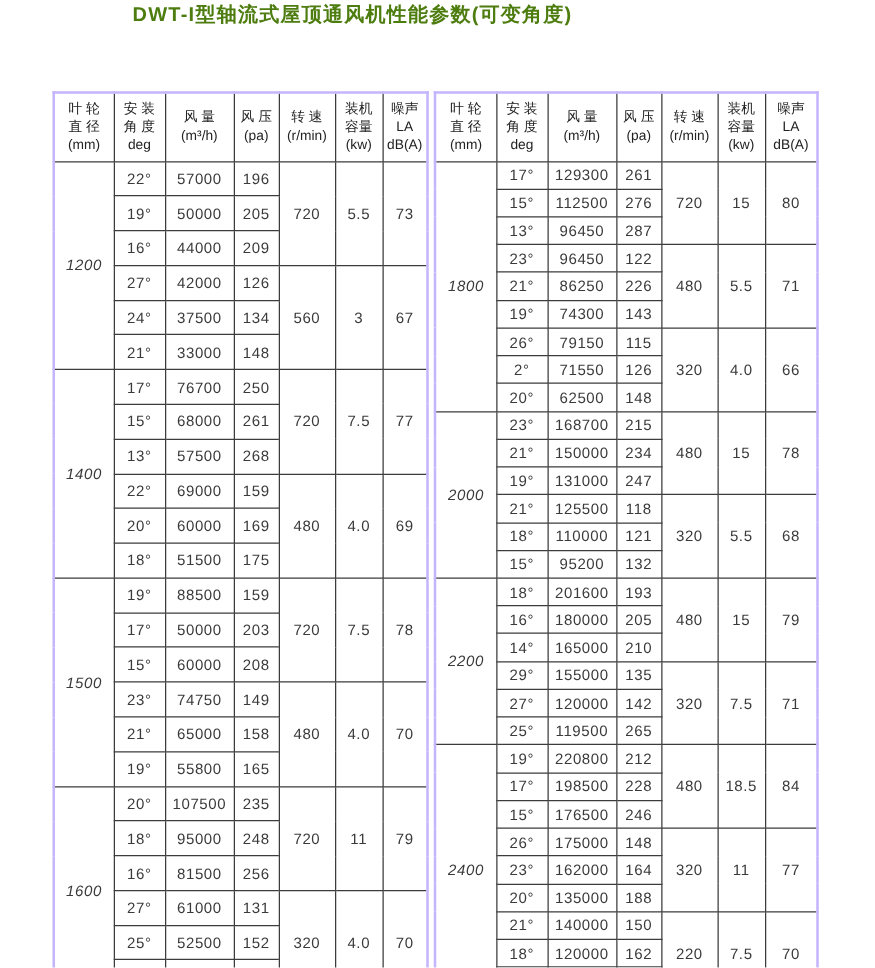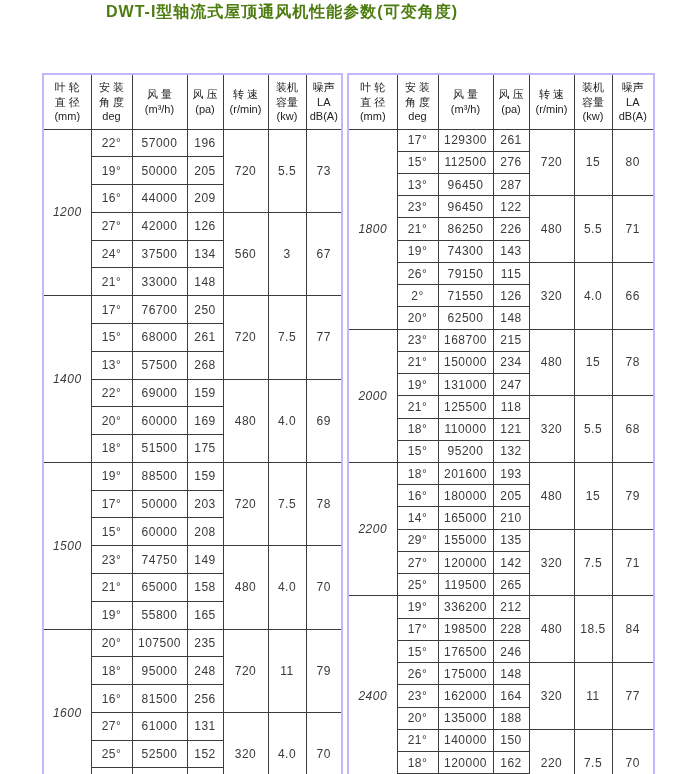--- a/index.html
+++ b/index.html
@@ -407,21 +407,21 @@
           <td class="pressure-cell">142</td>
         </tr>
         <tr>
           <td class="angle-cell">25°</td>
           <td class="volume-cell">119500</td>
           <td class="pressure-cell">265</td>
         </tr>
         <tr>
           <td class="diameter-cell" rowspan="9">2400</td>
           <td class="angle-cell">19°</td>
-          <td class="volume-cell">336200</td>
+          <td class="volume-cell">220800</td>
           <td class="pressure-cell">212</td>
           <td class="speed-cell" rowspan="3">480</td>
           <td class="capacity-cell" rowspan="3">18.5</td>
           <td class="noise-cell" rowspan="3">84</td>
         </tr>
         <tr>
           <td class="angle-cell">17°</td>
           <td class="volume-cell">198500</td>
           <td class="pressure-cell">228</td>
         </tr>

